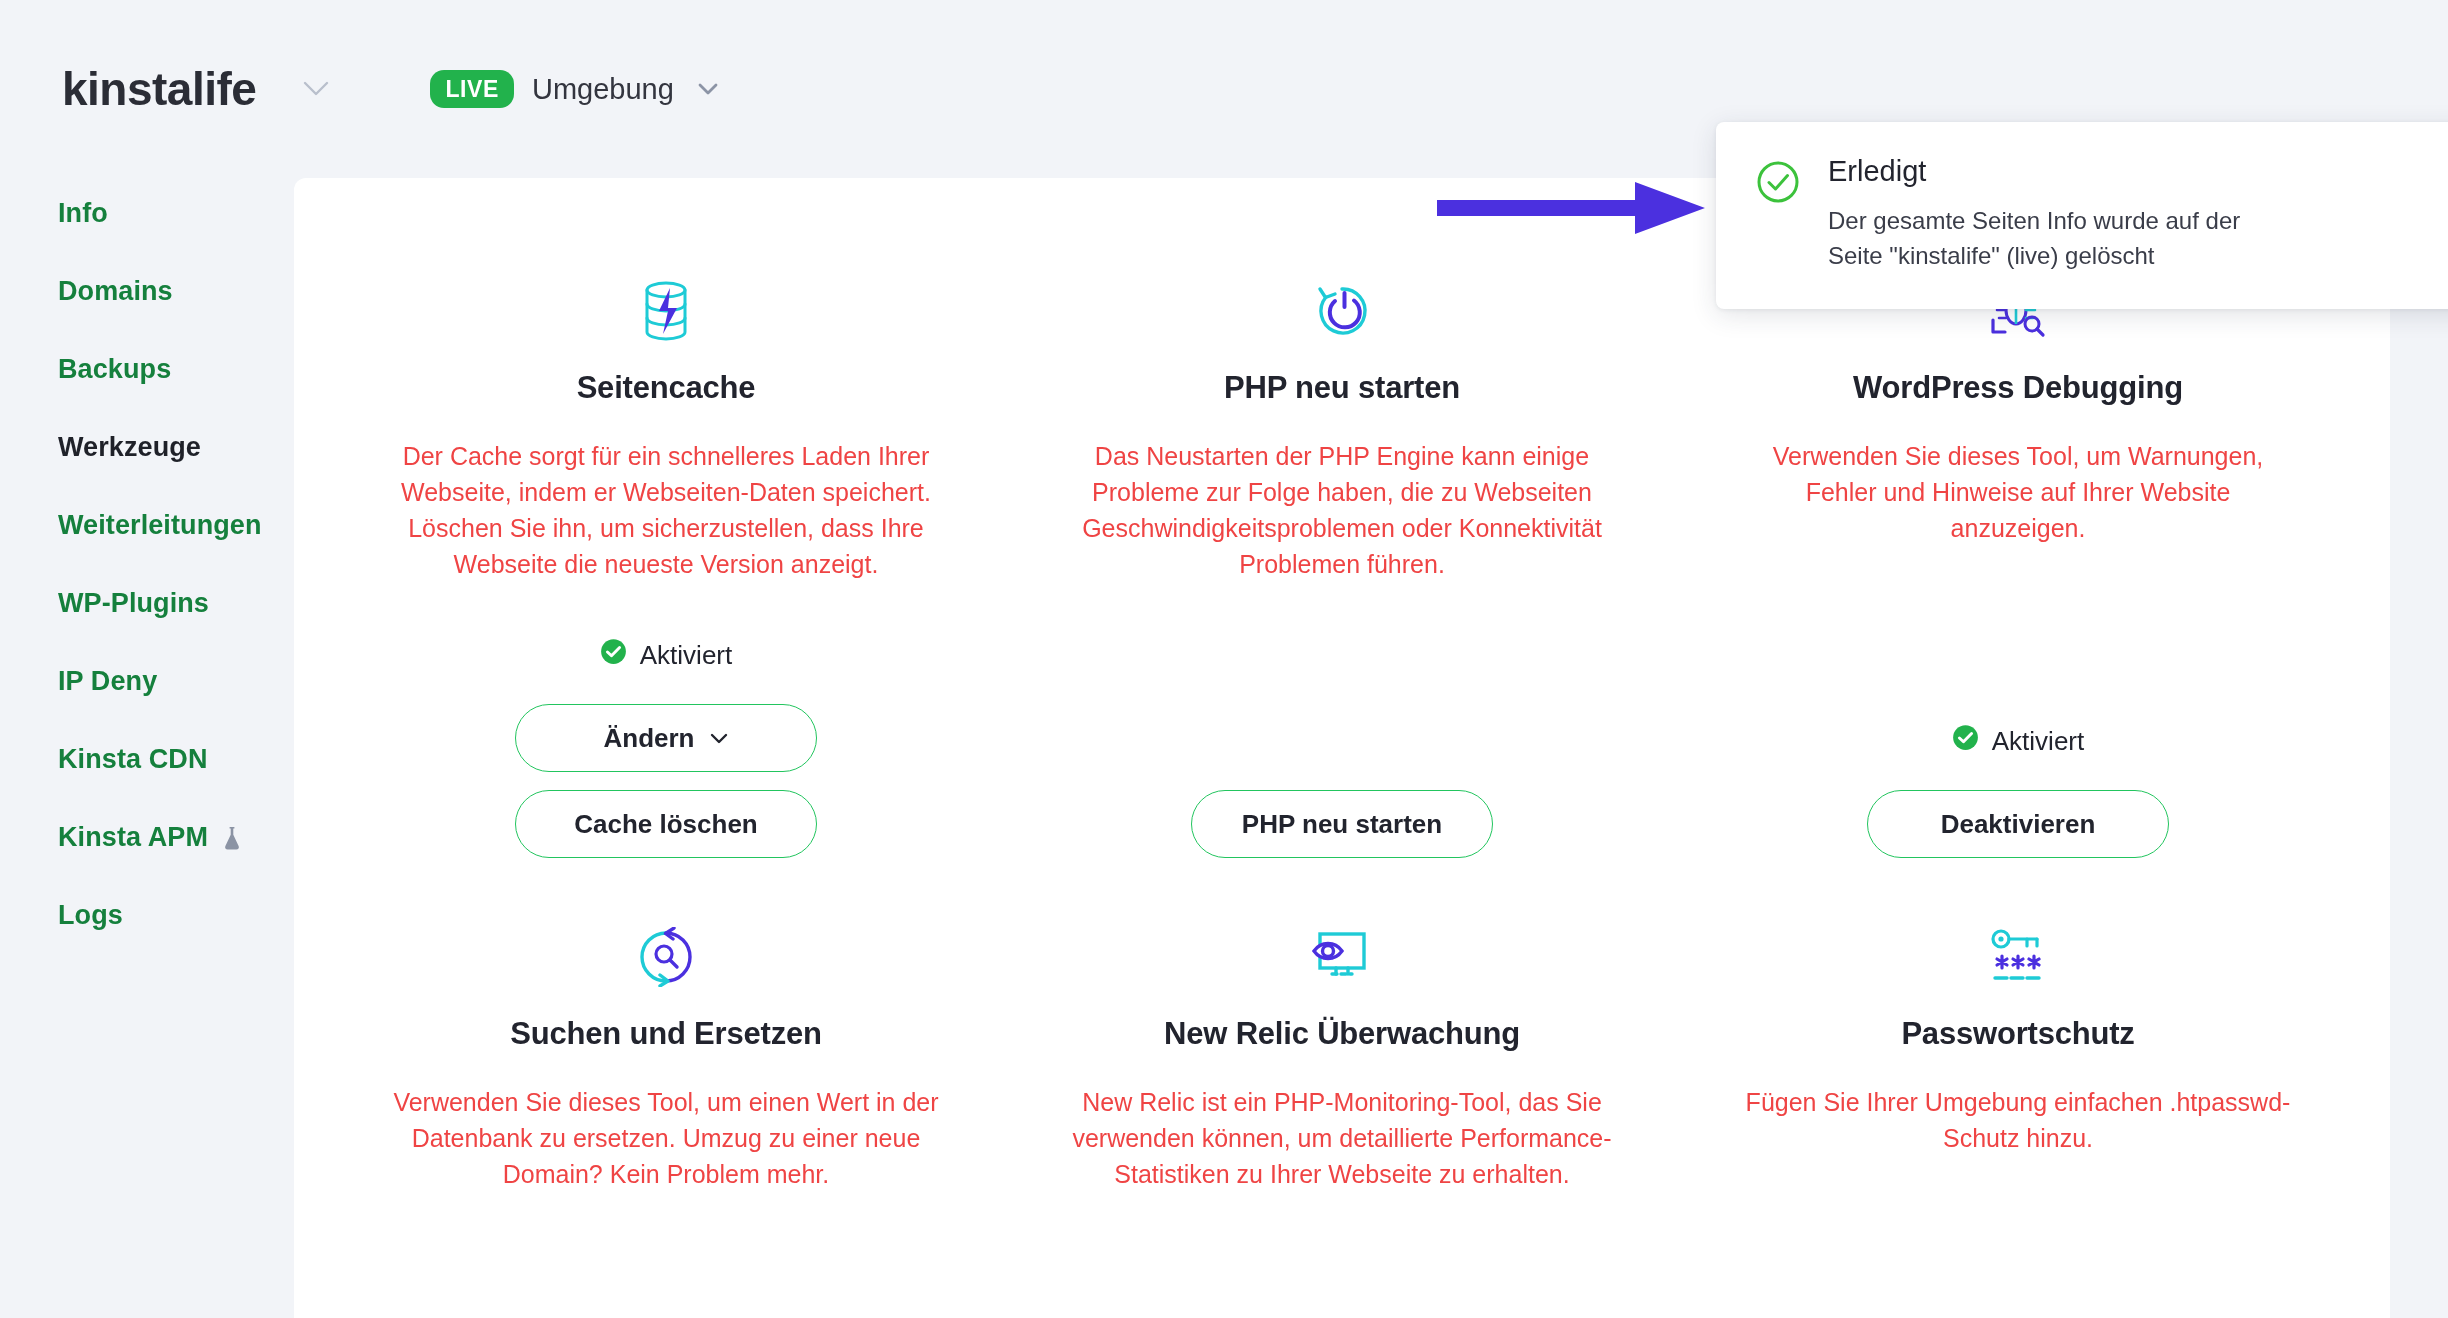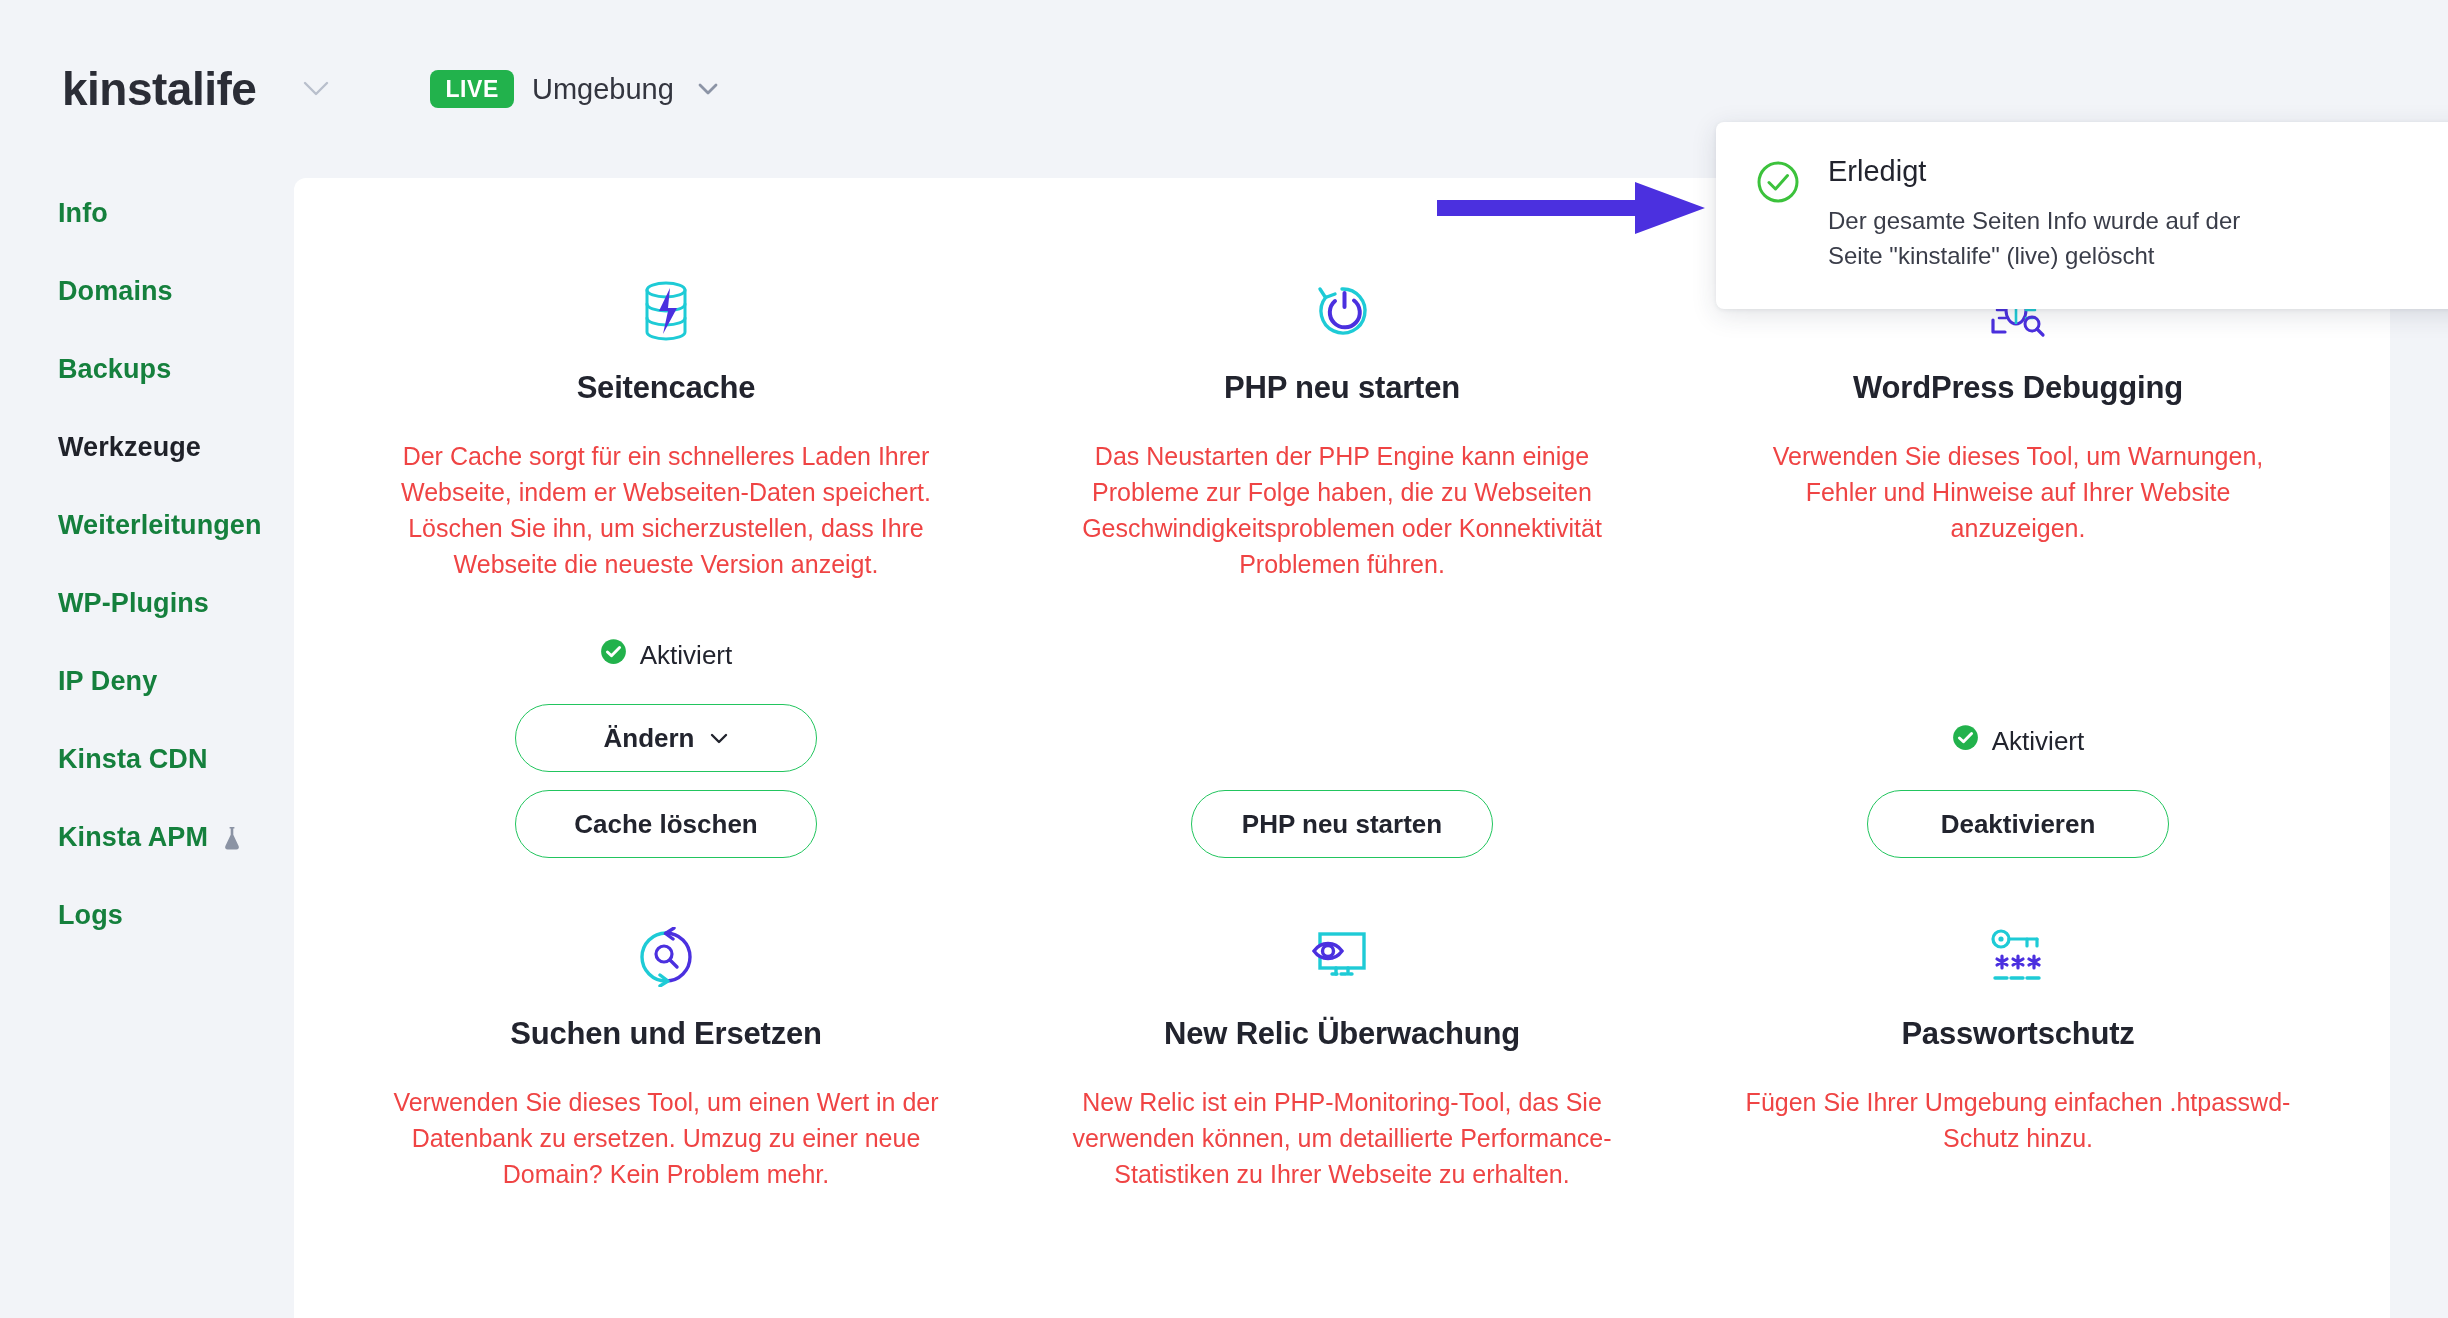--- a/index.html
+++ b/index.html
@@ -51,21 +51,21 @@
     margin-left: 100px;
   }
 
   .live-badge {
     background: #22b24c;
     color: #ffffff;
     font-size: 23px;
     font-weight: 700;
     letter-spacing: 0.6px;
     padding: 8px 15px 7px;
-    border-radius: 8px;
+    border-radius: 14px;
     line-height: 1;
   }
 
   .env-label {
     font-size: 29px;
     color: #33353f;
     margin-left: 18px;
     font-weight: 400;
   }
 

